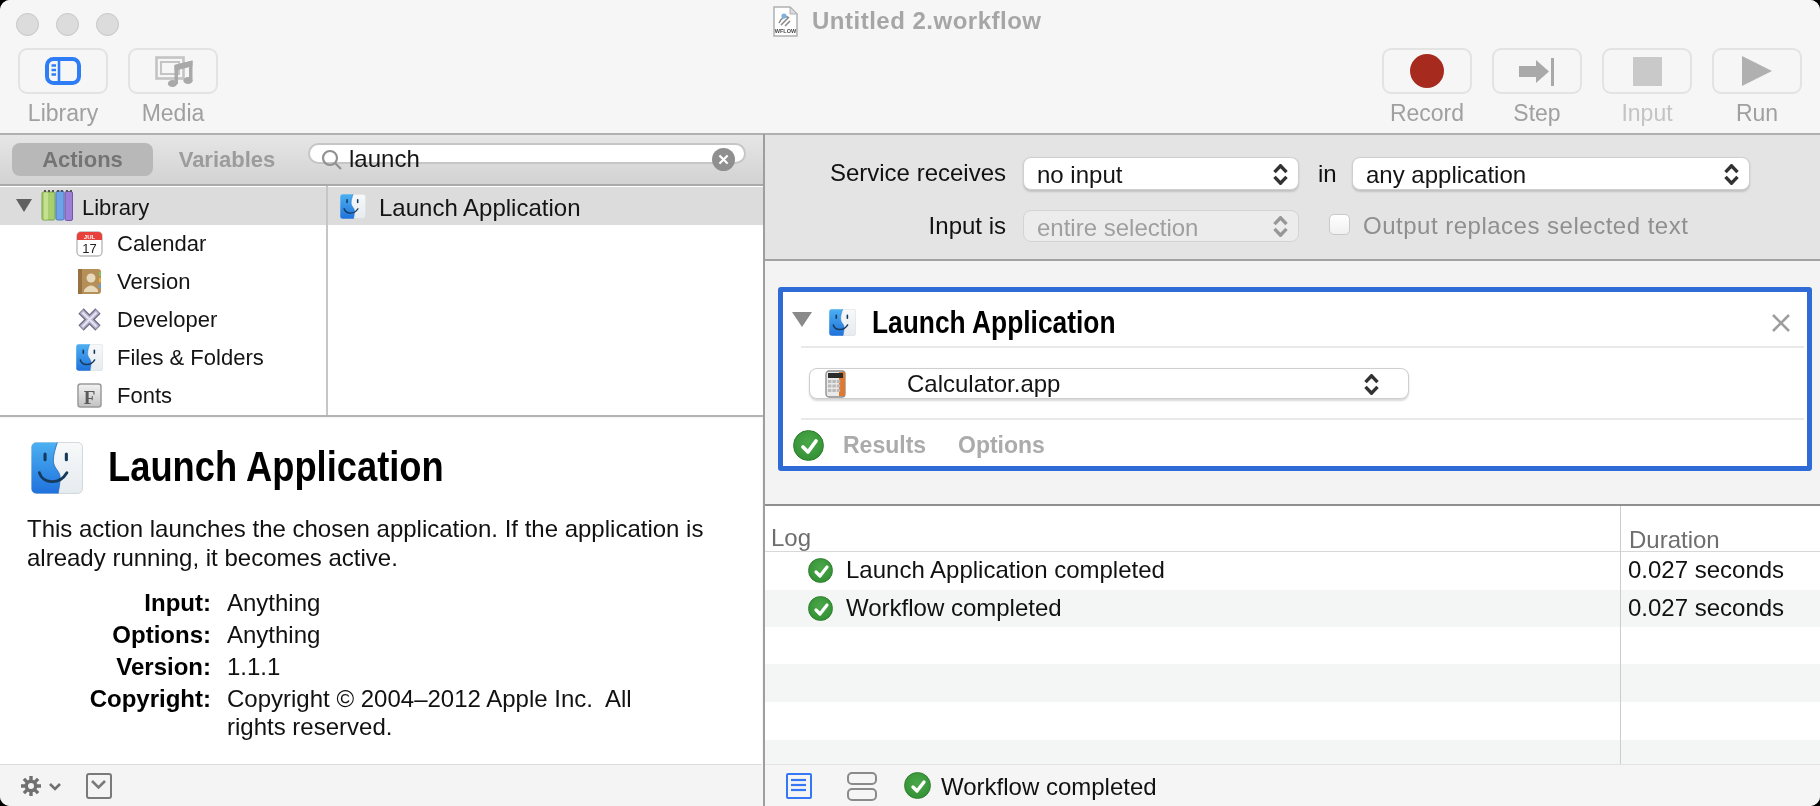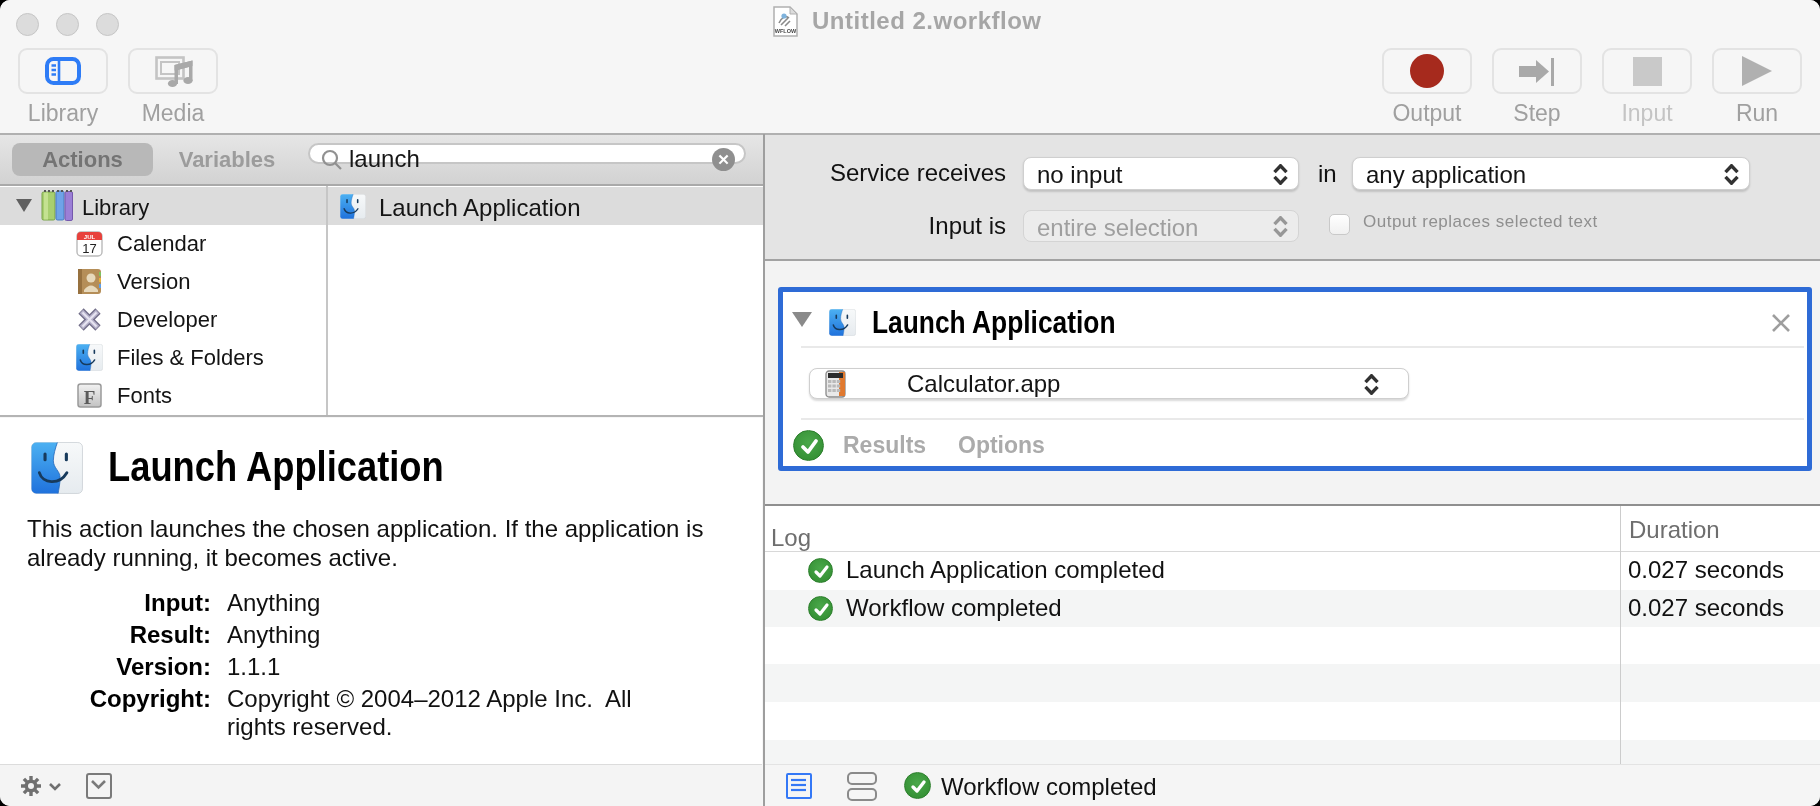--- a/index.html
+++ b/index.html
@@ -131,21 +131,21 @@
         <ellipse cx="33" cy="24.5" rx="4.6" ry="3.6"></ellipse>
         <path d="M19.5 28 L19.5 9 L37.5 4.5 L37.5 25 L34 25 L34 11 L23 14 L23 28 Z"></path>
         <path d="M19.5 9 L37.5 4.5 L37.5 10 L19.5 14.5 Z"></path>
       </g>
     </svg>
   </div>
   <div class="ab tlabel" style="left:128px;width:90px;">Media</div>
 
   <div class="ab tbtn" style="left:1382px;width:90px;"></div>
   <div class="ab" style="left:1410px;top:54px;width:34px;height:34px;border-radius:50%;background:#a62a1d;"></div>
-  <div class="ab tlabel" style="left:1382px;width:90px;">Output</div>
+  <div class="ab tlabel" style="left:1382px;width:90px;">Record</div>
   <div class="ab tbtn" style="left:1492px;width:90px;"></div>
   <div class="ab" style="left:1519px;top:57px;">
     <svg width="41" height="30">
       <rect x="0" y="9" width="17" height="11" fill="#a9a9a9"></rect>
       <path d="M17 3 L17 26 L30 14.5 Z" fill="#a9a9a9"></path>
       <rect x="32" y="1" width="3" height="28" fill="#a9a9a9"></rect>
     </svg>
   </div>
   <div class="ab tlabel" style="left:1492px;width:90px;">Step</div>
   <div class="ab tbtn" style="left:1602px;width:90px;"></div>
@@ -266,21 +266,21 @@
   <div class="ab" id="desc">
     <div class="ab" style="left:31px;top:24px;">
       <svg width="52" height="52" viewBox="0 0 100 100">
           <use href="#finder"></use>
         </svg>
     </div>
     <div class="ab" id="desc-title" style="top:24px;">Launch Application</div>
     <div class="ab kvlabel" style="left:0px;top:171px;width:211px;">Input:</div>
     <div class="ab" id="desc-para">This action launches the chosen application. If the application is<br>already running, it becomes active.</div>
     <div class="ab kvval" style="left:227px;top:171px;">Anything</div>
-    <div class="ab kvlabel" style="left:0px;top:203px;width:211px;">Result:</div>
+    <div class="ab kvlabel" style="left:0px;top:203px;width:211px;">Options:</div>
     <div class="ab kvval" style="left:227px;top:203px;">Anything</div>
     <div class="ab kvlabel" style="left:0px;top:235px;width:211px;">Version:</div>
     <div class="ab kvval" style="left:227px;top:235px;">1.1.1</div>
     <div class="ab kvlabel" style="left:0px;top:267px;width:211px;">Copyright:</div>
     <div class="ab kvval" style="left:227px;top:267px;">Copyright © 2004–2012 Apple Inc.&nbsp; All<br>rights reserved.</div>
   </div>
 
   <div class="ab" id="bbarL">
     <svg style="position:absolute;left:20px;top:10px;" width="44" height="24">
       <g fill="#707070">
@@ -338,21 +338,21 @@
         </svg>
     </div>
     <div class="ab svclabel" style="left:0px;top:77px;width:241px;text-align:right;">Input is</div>
     <div class="dd dis" style="left:258px;top:75px;width:276px;height:32px;">
       <span class="t">entire selection</span>
       <svg style="position:absolute;right:9px;top:5px;opacity:0.45;" width="17" height="21">
           <use href="#updown"></use>
         </svg>
     </div>
     <div class="ab" style="left:564px;top:79px;width:21px;height:21px;background:linear-gradient(#ffffff,#f0f0f0);border:1.5px solid #c9c9c9;border-radius:5px;"></div>
-    <div class="ab" style="left:598px;top:77px;font-size:17px;letter-spacing:0.5px;color:#8f8f8f;">Output replaces selected text</div>
+    <div class="ab" style="left:598px;top:77px;font-size:24px;letter-spacing:0.5px;color:#8f8f8f;">Output replaces selected text</div>
   </div>
 
   <div class="ab" id="canvas"></div>
   <div class="ab" id="actbox">
     <div class="ab" style="left:9px;top:20px;width:0;height:0;border-left:10px solid transparent;border-right:10px solid transparent;border-top:15px solid #8a8a8a;"></div>
     <div class="ab" style="left:46px;top:17px;">
       <svg width="27" height="27" viewBox="0 0 100 100">
           <use href="#finder"></use>
         </svg>
     </div>
@@ -392,21 +392,21 @@
           <path d="M9 16 L14 21 L22 10" stroke="#fff" stroke-width="3.8" fill="none" stroke-linecap="round" stroke-linejoin="round"></path>
         </svg>
     </div>
     <div class="ab grybold" style="left:60px;top:140px;">Results</div>
     <div class="ab grybold" style="left:175px;top:140px;">Options</div>
   </div>
 
   <div class="ab" id="logpanel">
     <div class="ab" id="loghdr">
       <div class="ab hdrtxt" style="left:6px;top:10px;margin-top:8px;">Log</div>
-      <div class="ab hdrtxt" style="left:864px;top:10px;">Duration</div>
+      <div class="ab hdrtxt" style="left:864px;top:20px;">Duration</div>
     </div>
     <div class="stripe" style="top:84px;height:37px;"></div>
     <div class="stripe" style="top:158px;height:38px;"></div>
     <div class="stripe" style="top:234px;height:24px;"></div>
     <div class="ab" id="colsep"></div>
     <div class="gc" style="left:43px;top:52px;width:25px;height:25px;">
       <svg width="25" height="25">
           <path d="M7 13 L11 17 L18 8" stroke="#fff" stroke-width="3.2" fill="none" stroke-linecap="round" stroke-linejoin="round"></path>
         </svg>
     </div>

